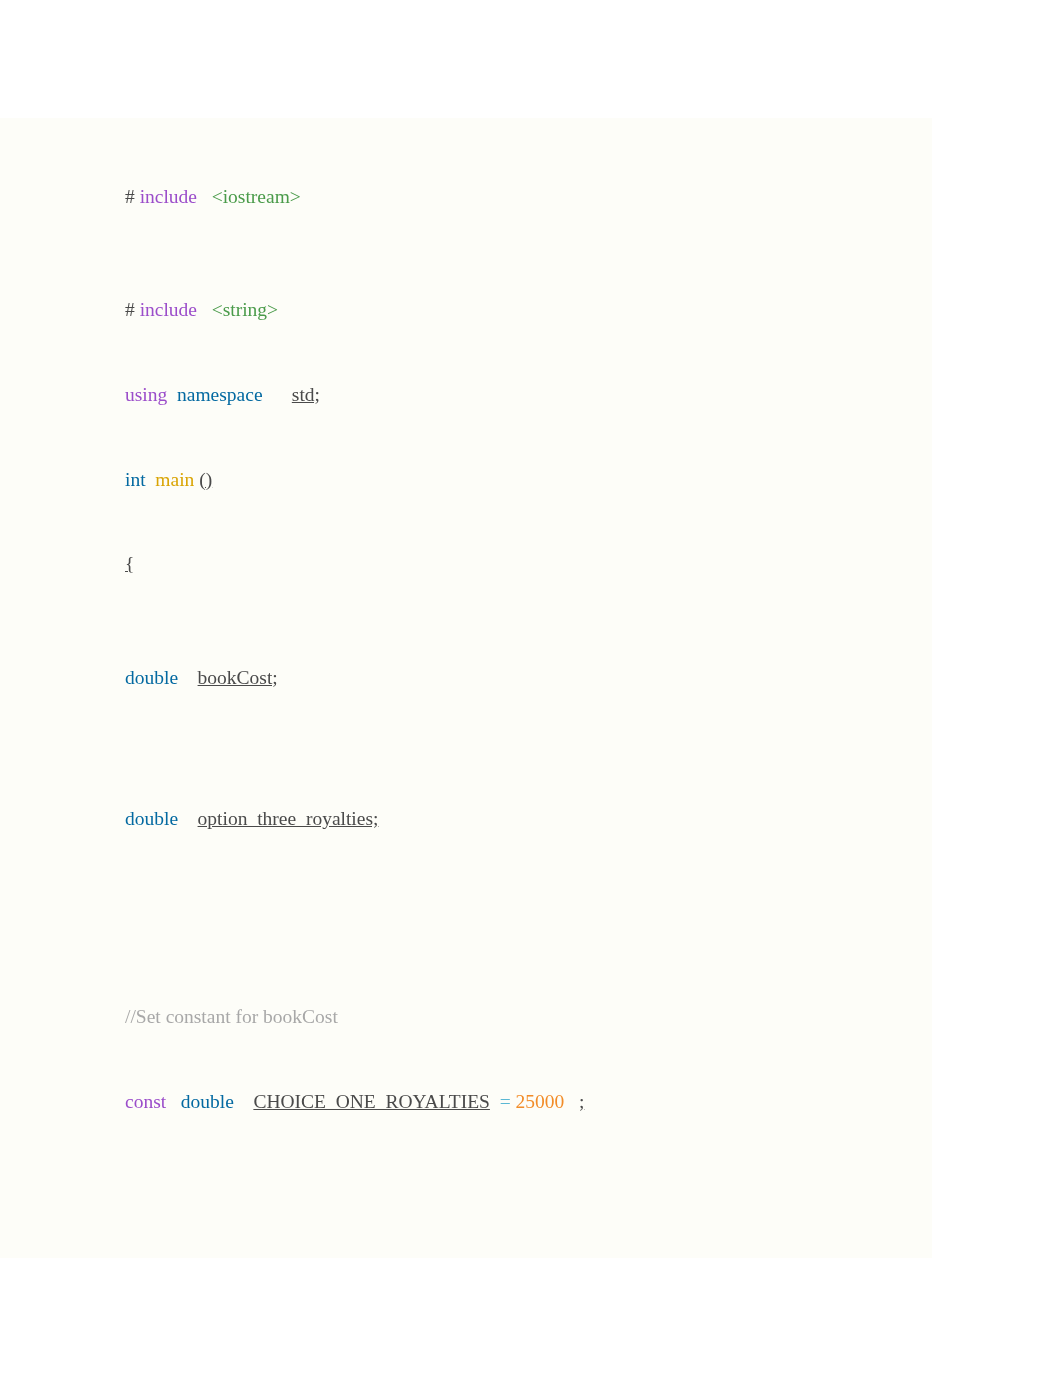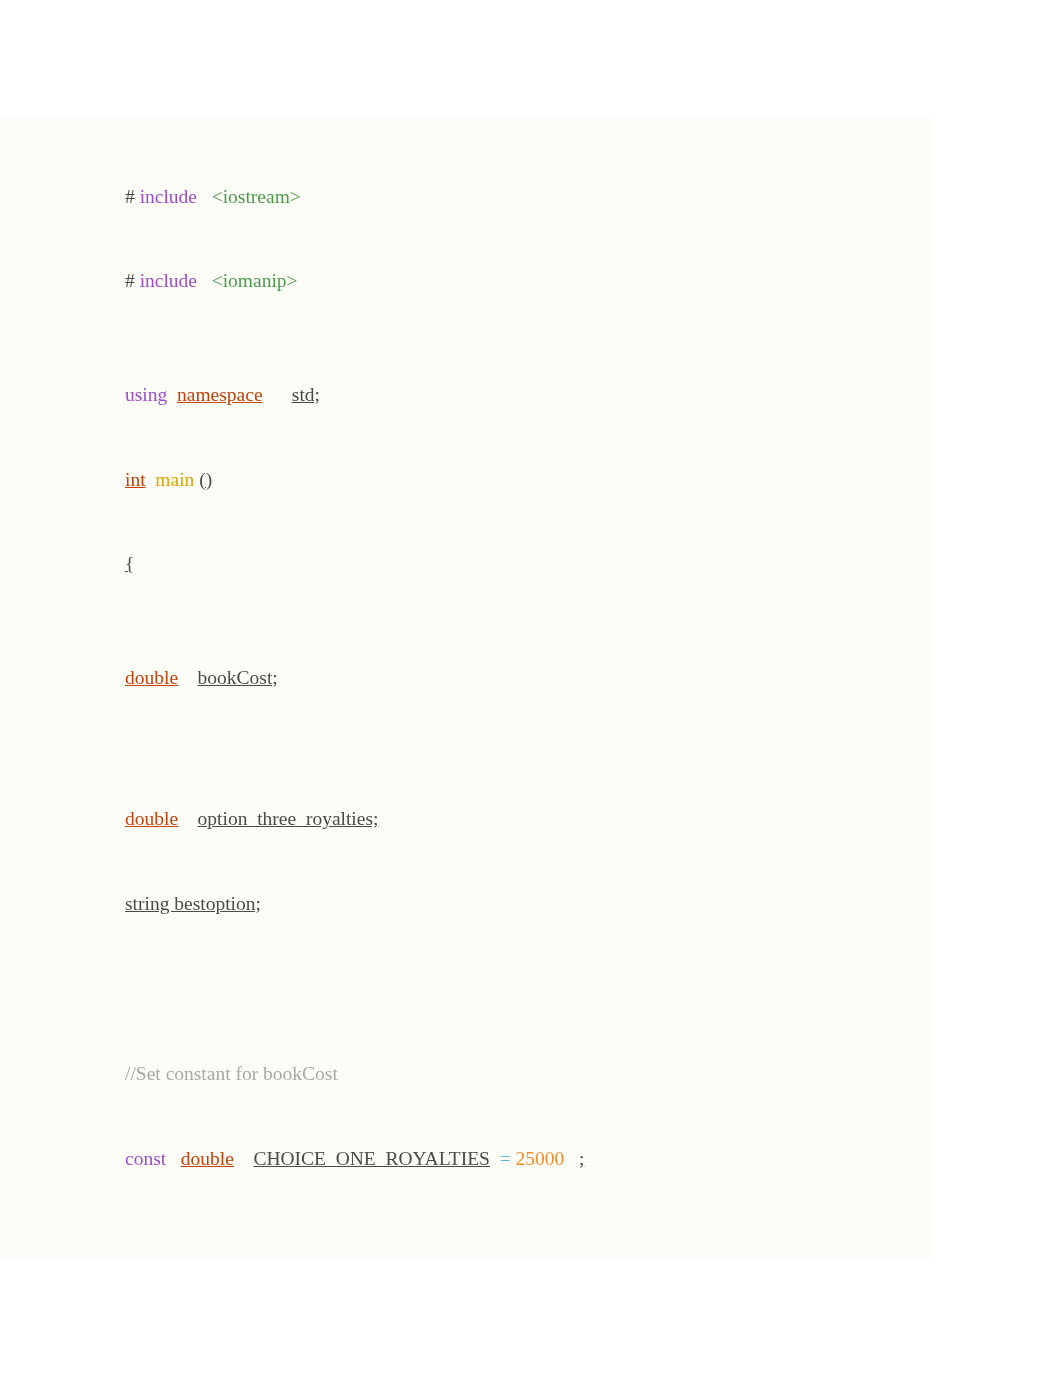--- a/index.html
+++ b/index.html
@@ -43,52 +43,51 @@
   }
   .ln.blank {
     min-height: 28.3px;
   }
 
   
   .t-plain   { color: #4a4a4a; text-decoration: underline; }
   .t-hash    { color: #4a4a4a; }
   .t-pre     { color: #9b4dca; }      
   .t-header  { color: #4a9b4a; }      
-  .t-kw      { color: #c2410c; text-decoration: underline; }      
+  .t-kw      { color: #0369a1; }      
   .t-fn      { color: #d9a404; }      
   .t-cmt     { color: #a8a8a8; }      
   .t-num     { color: #f28c28; }      
   .t-op      { color: #5bb8d4; }
 </style>
 </head>
 <body>
 
 <div id="doc-panel"></div>
 
 <div id="code-block">
 
 <span class="ln"><span class="t-hash">#</span> <span class="t-pre">include</span>&nbsp;&nbsp; <span class="t-header">&lt;iostream&gt;</span></span>
 
-<span class="ln"><span class="t-hash">#</span> <span class="t-pre">include</span>&nbsp;&nbsp; <span class="t-header">&lt;iomanip&gt;</span></span>
 
+<span class="ln"><span class="t-hash">#</span> <span class="t-pre">include</span>&nbsp;&nbsp; <span class="t-header">&lt;string&gt;</span></span>
 
 <span class="ln"><span class="t-pre">using</span>&nbsp; <span class="t-kw">namespace</span>&nbsp;&nbsp;&nbsp;&nbsp;&nbsp; <span class="t-plain">std;</span></span>
 
 <span class="ln"><span class="t-kw">int</span>&nbsp; <span class="t-fn">main</span> <span class="t-plain">()</span></span>
 
 <span class="ln"><span class="t-plain">{</span></span>
 
 
 <span class="ln"><span class="t-kw">double</span>&nbsp;&nbsp;&nbsp; <span class="t-plain">bookCost;</span></span>
 
 
 
 <span class="ln"><span class="t-kw">double</span>&nbsp;&nbsp;&nbsp; <span class="t-plain">option_three_royalties;</span></span>
 
-<span class="ln"><span class="t-plain">string bestoption;</span></span>
 
 <span class="ln blank"> </span>
 
 <span class="ln"><span class="t-cmt">//Set constant for bookCost</span></span>
 
 <span class="ln"><span class="t-pre">const</span>&nbsp;&nbsp; <span class="t-kw">double</span>&nbsp;&nbsp;&nbsp; <span class="t-plain">CHOICE_ONE_ROYALTIES</span>&nbsp; <span class="t-op">=</span> <span class="t-num">25000</span>&nbsp;&nbsp; <span class="t-plain">;</span></span>
 
 
 
 

